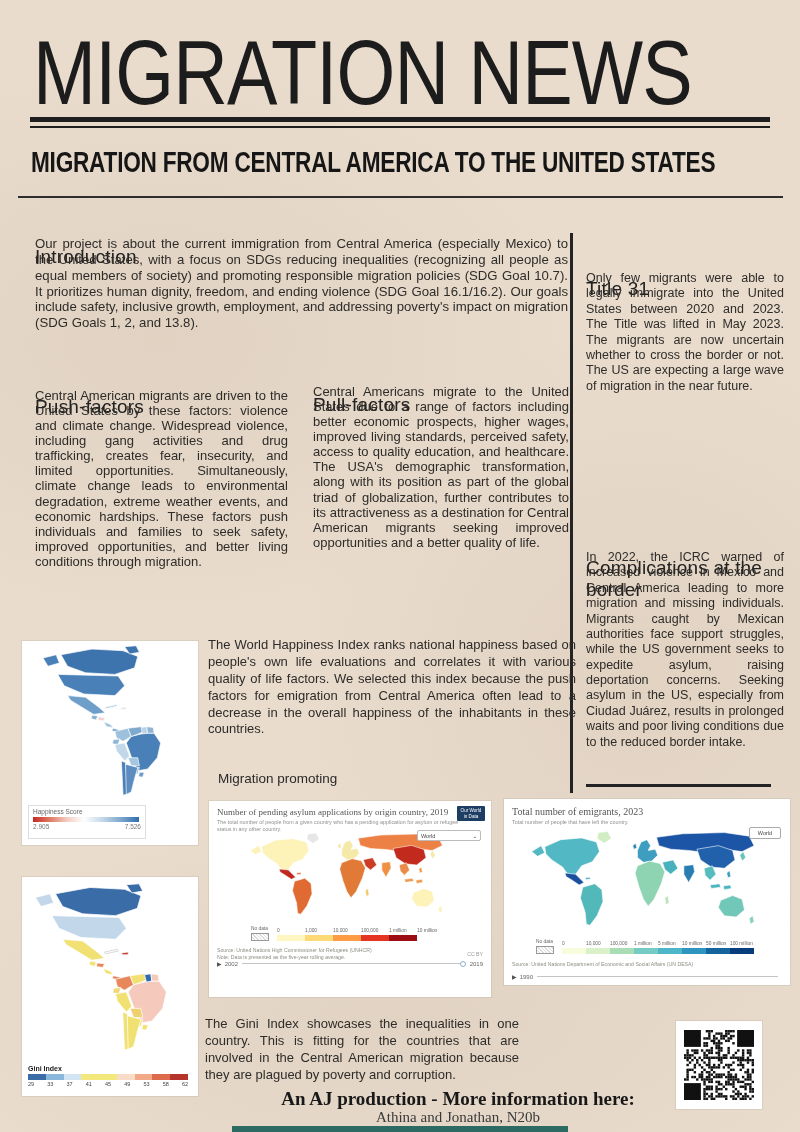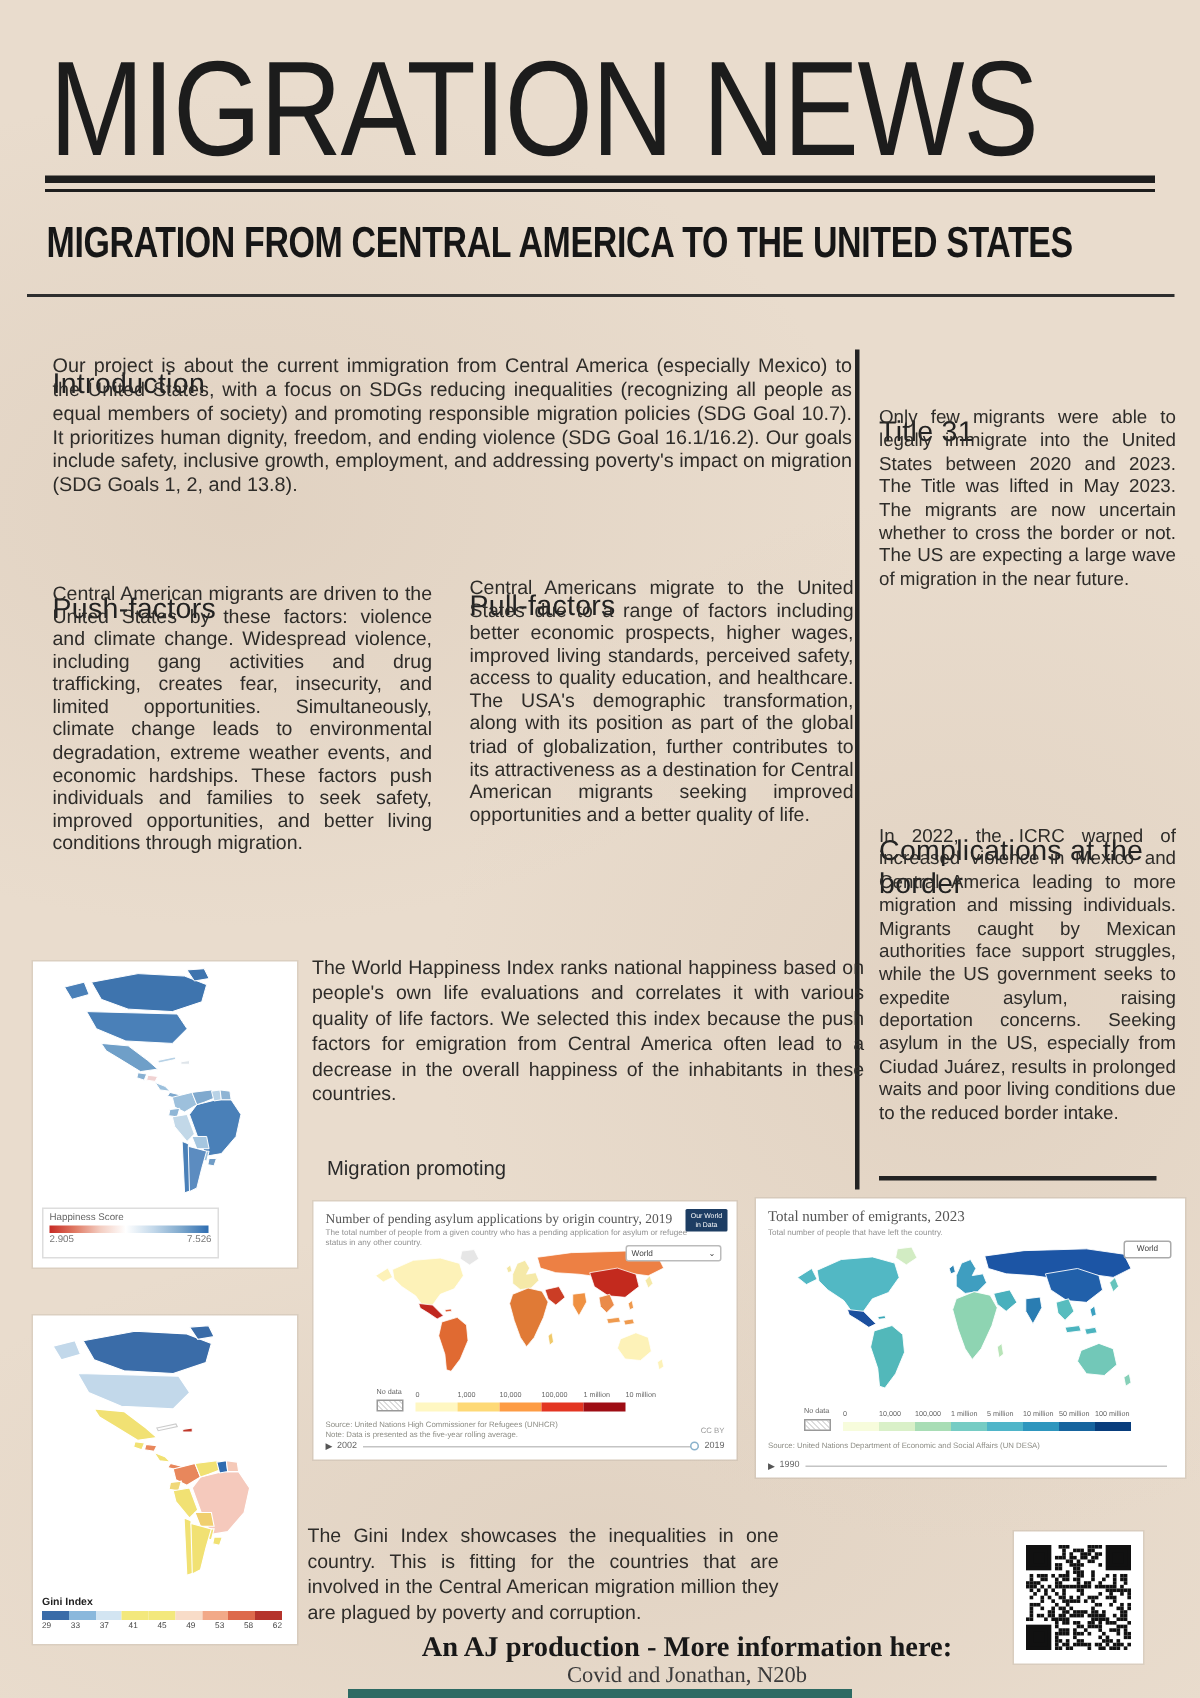--- a/index.html
+++ b/index.html
@@ -36,21 +36,21 @@
   #comp-h{left:586px;top:517px;}
   #comp-p{left:586px;top:550px;width:198px;font-size:12.5px;line-height:1.23;}
   .hrule-right{left:586px;top:784px;width:185px;height:3px;background:#232323;}
   #happy-p{left:208px;top:637px;width:368px;line-height:1.3;}
   #mig-h{left:218px;top:771px;font-size:13.5px;font-weight:500;color:#2a2a2a;}
   #gini-p{left:205px;top:1016px;width:314px;line-height:1.3;}
   
   .card{background:#fff;box-shadow:0 0 0 1px rgba(0,0,0,.06);}
   #happy-card{left:22px;top:641px;width:176px;height:204px;}
   #gini-card{left:22px;top:877px;width:176px;height:219px;}
-  #asylum-card{left:209px;top:801px;width:282px;height:172px;}
+  #asylum-card{left:209px;top:801px;width:282px;height:196px;}
   #emig-card{left:504px;top:799px;width:286px;height:186px;}
   #qr-card{left:676px;top:1021px;width:86px;height:88px;display:flex;align-items:center;justify-content:center;}
   
   .hleg{position:absolute;left:6px;top:164px;width:118px;height:34px;border:1px solid #ddd;background:#fff;padding:2px 4px;box-sizing:border-box;}
   .hleg-title{font-size:6.5px;color:#666;}
   .hgrad{margin-top:2px;width:106px;height:5px;
     background:linear-gradient(to right,#c62a24,#e07a64,#f3cdc1,#ffffff 48%,#c3d8ea,#7fa9cd,#2e6db1);}
   .hminmax{display:flex;justify-content:space-between;font-size:6.5px;color:#777;margin-top:1px;}
   .gleg{position:absolute;left:6px;top:188px;width:164px;}
   .gleg-title{font-size:7px;font-weight:700;color:#222;}
@@ -459,21 +459,21 @@
         <span>41</span>
         <span>45</span>
         <span>49</span>
         <span>53</span>
         <span>58</span>
         <span>62</span>
       </div>
     </div>
   </div>
 
-  <div class="abs p" id="gini-p">The Gini Index showcases the inequalities in one country. This is fitting for the countries that are involved in the Central American migration million they are plagued by poverty and corruption.</div>
+  <div class="abs p" id="gini-p">The Gini Index showcases the inequalities in one country. This is fitting for the countries that are involved in the Central American migration because they are plagued by poverty and corruption.</div>
 
   <div class="abs card" id="qr-card">
     <svg id="qr-svg" width="70" height="70" viewBox="0 0 29 29">
         <rect x="9" y="0" width="1" height="1"></rect>
         <rect x="10" y="0" width="1" height="1"></rect>
         <rect x="11" y="0" width="1" height="1"></rect>
         <rect x="17" y="0" width="1" height="1"></rect>
         <rect x="18" y="0" width="1" height="1"></rect>
         <rect x="19" y="0" width="1" height="1"></rect>
         <rect x="20" y="0" width="1" height="1"></rect>
@@ -789,16 +789,16 @@
         <rect x="22" y="0" width="7" height="7" fill="#111"></rect>
         <rect x="23" y="1" width="5" height="5" fill="#fff"></rect>
         <rect x="24" y="2" width="3" height="3" fill="#111"></rect>
         <rect x="0" y="22" width="7" height="7" fill="#111"></rect>
         <rect x="1" y="23" width="5" height="5" fill="#fff"></rect>
         <rect x="2" y="24" width="3" height="3" fill="#111"></rect>
       </svg>
   </div>
 
   <div class="abs" id="foot1">An AJ production - More information here:</div>
-  <div class="abs" id="foot2">Covid and Jonathan, N20b</div>
+  <div class="abs" id="foot2">Athina and Jonathan, N20b</div>
   <div class="abs" id="teal-bar"></div>
 
 </div>
 
 </body></html>

